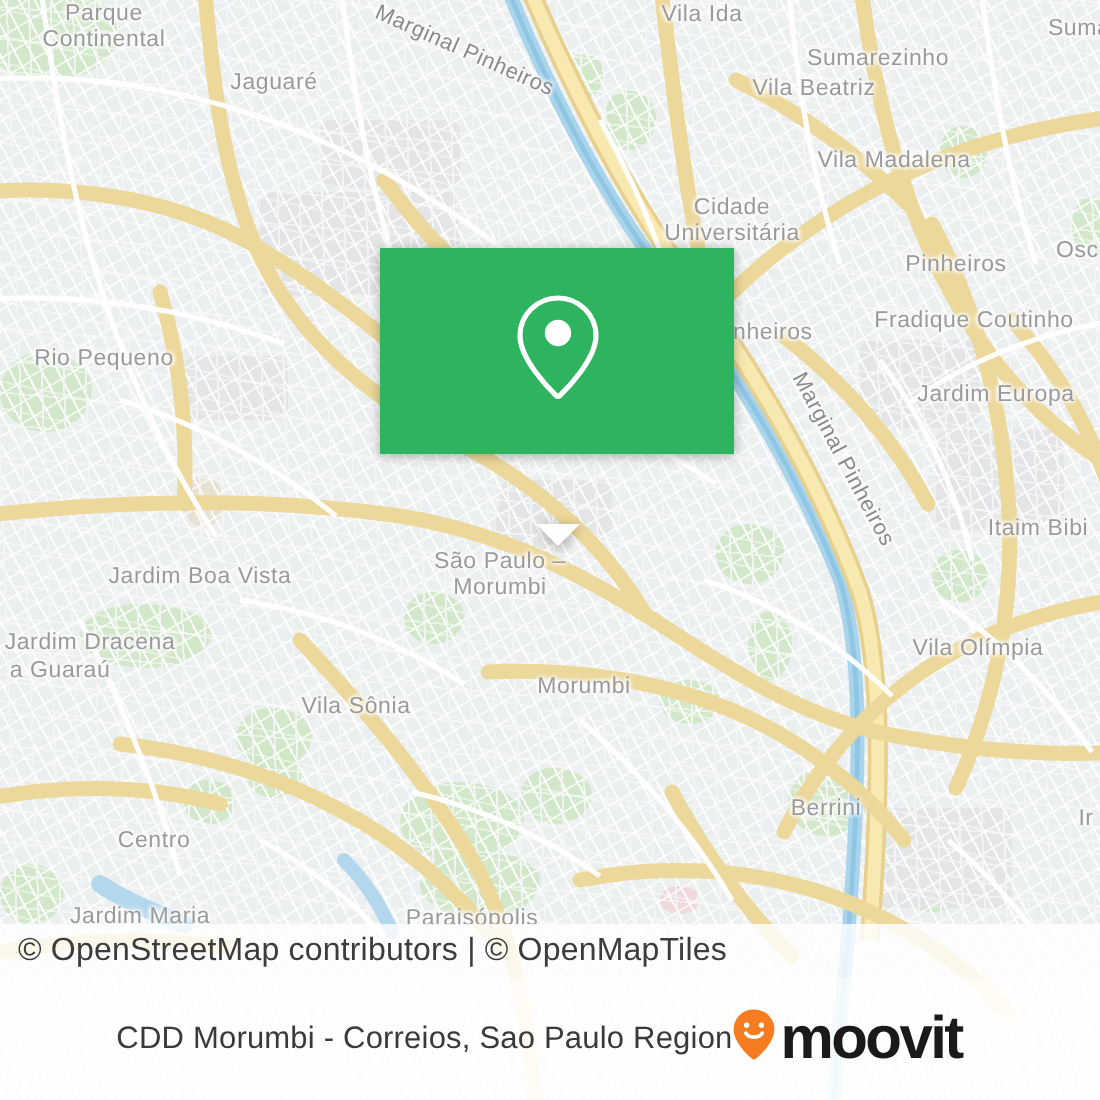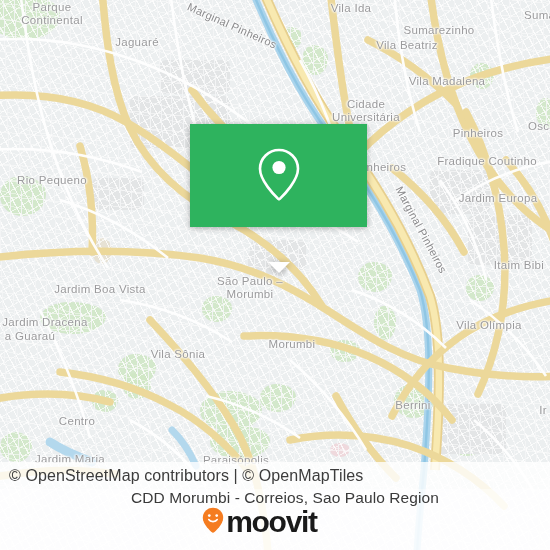--- a/index.html
+++ b/index.html
@@ -91,21 +91,21 @@
     display: flex; align-items: center;
   }
   .attrib span {
     font-size: 16px; color: #3c3c3c; padding-left: 9px; letter-spacing: .1px;
   }
 
   
   .footer {
     position: absolute; left: 0; top: 489px; width: 550px; height: 61px;
     background: rgba(255,255,255,.88);
-    display: flex; align-items: center; justify-content: flex-start; flex-direction: column;
+    display: flex; align-items: center; justify-content: center;
   }
   .footer-title {
     font-size: 15.5px; color: #3a3a3a; padding-left: 20px; letter-spacing: .1px;
     white-space: nowrap;
   }
   .brand {
     display: flex; align-items: center; gap: 2px; padding-right: 31px;
   }
   .brand-word {
     font-size: 30px; font-weight: bold; color: #1a1a1a;

